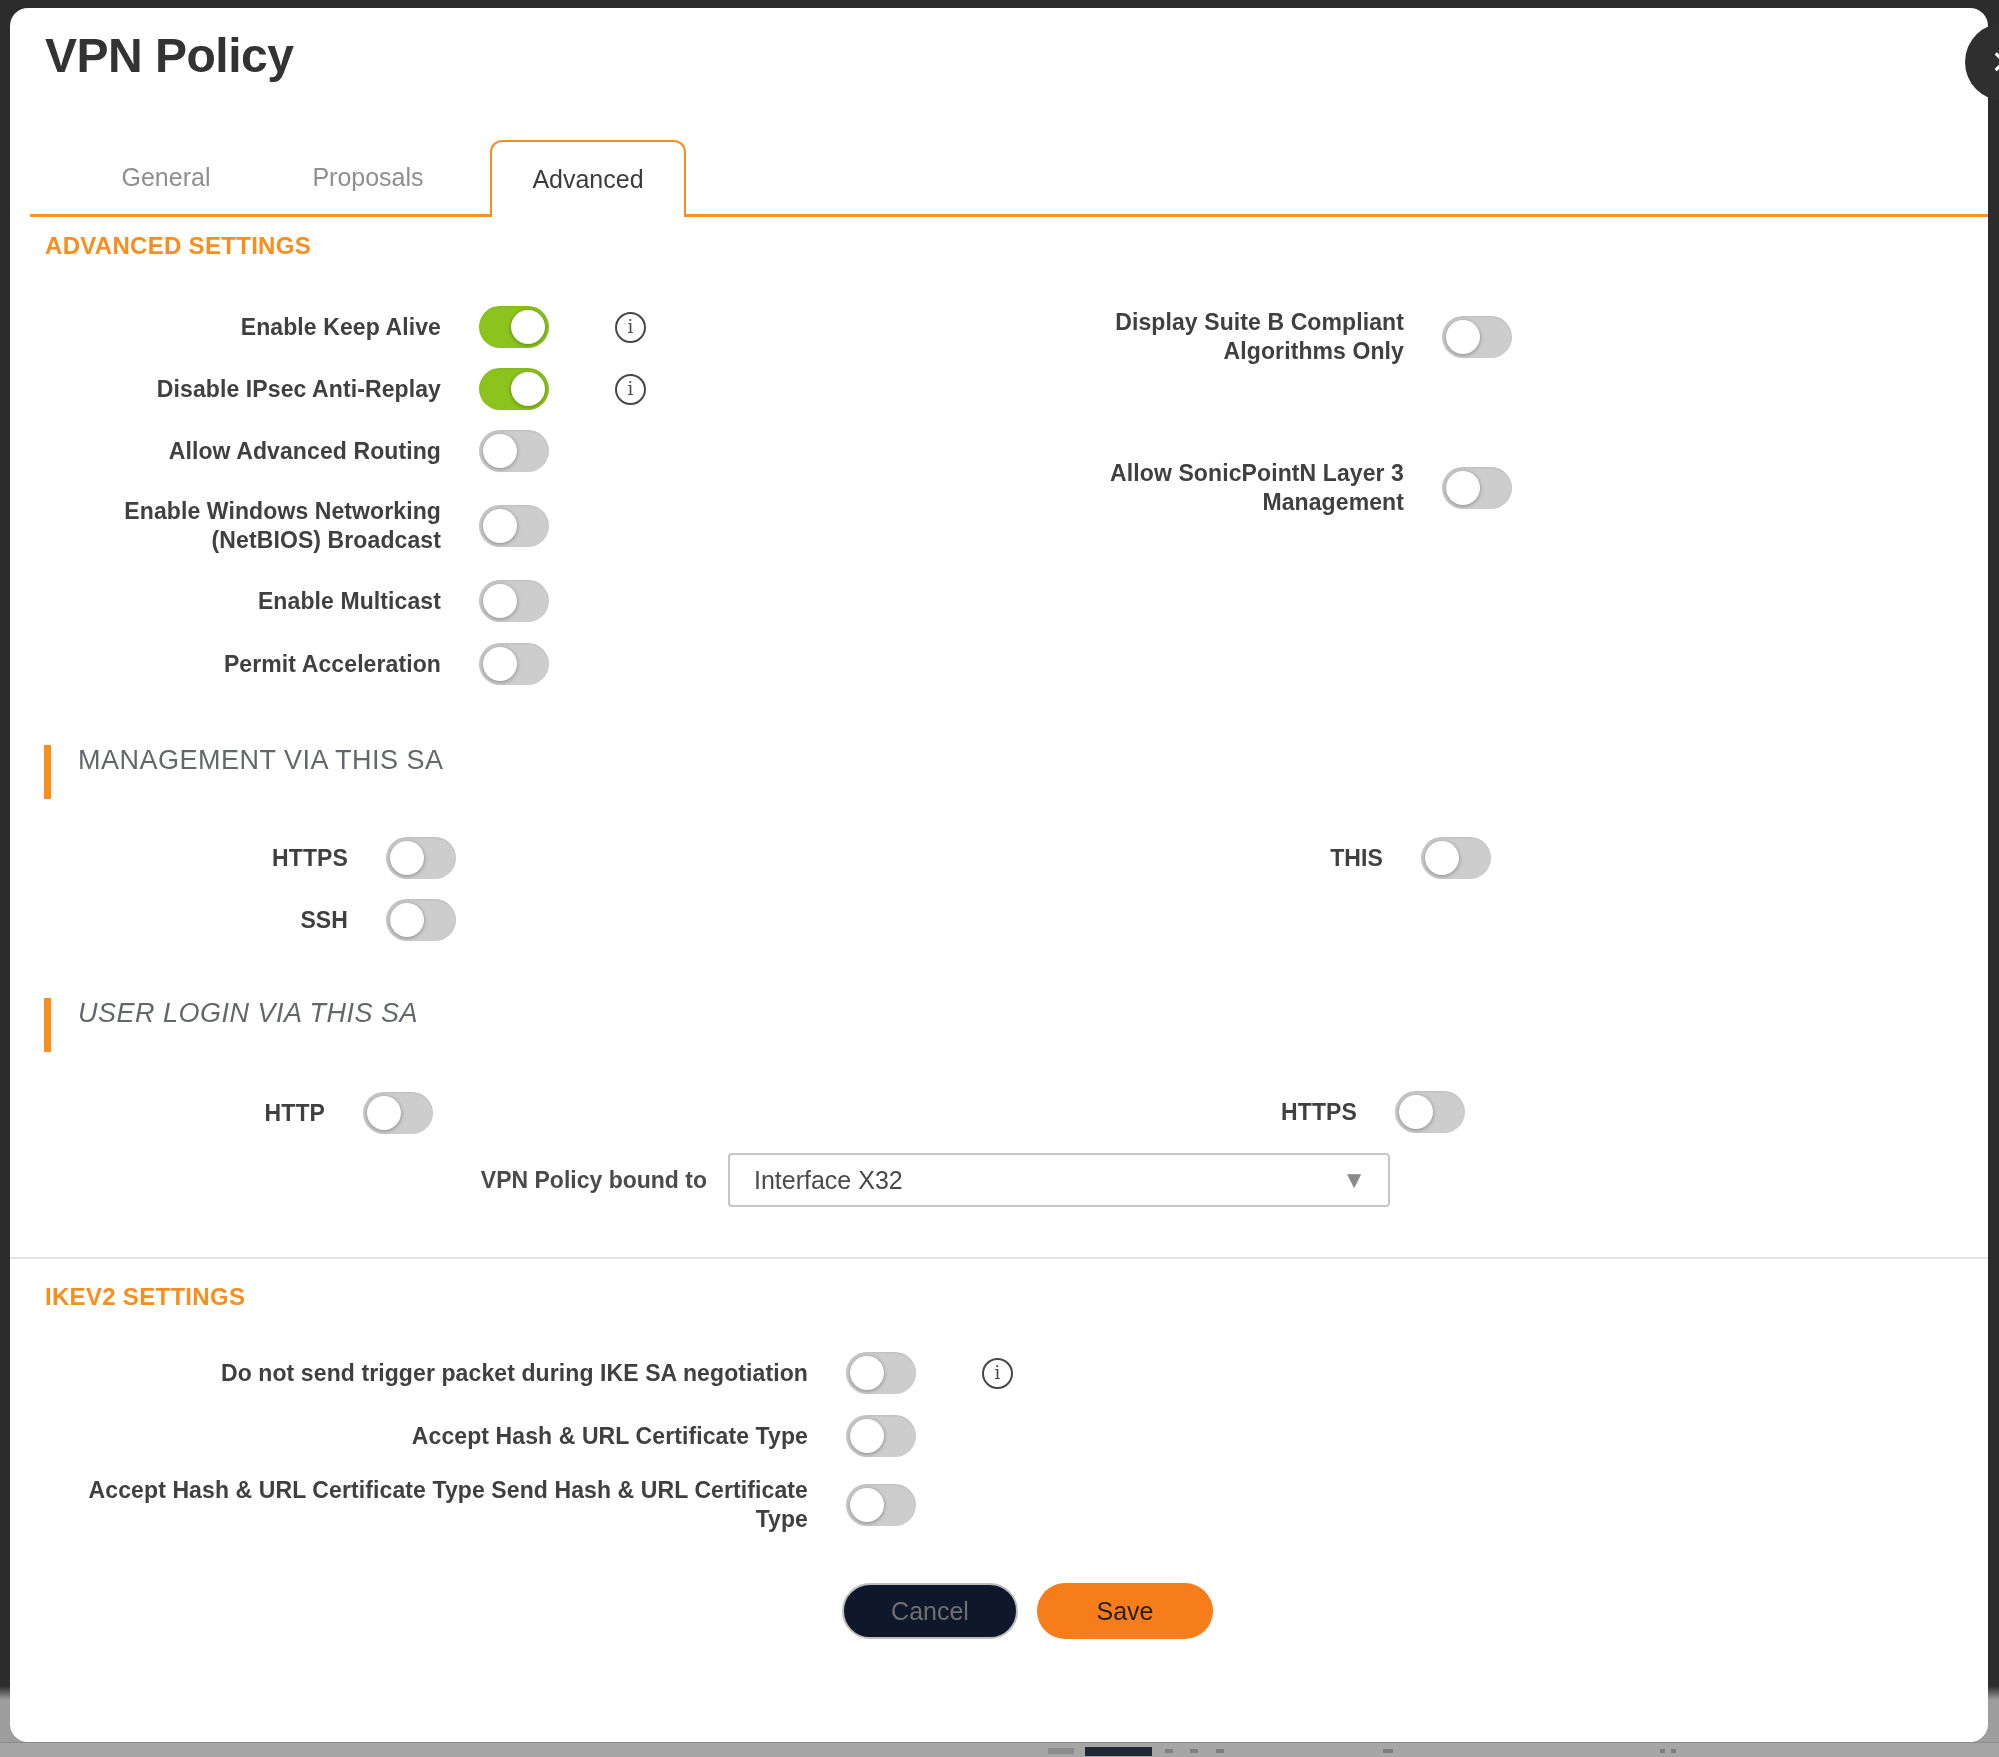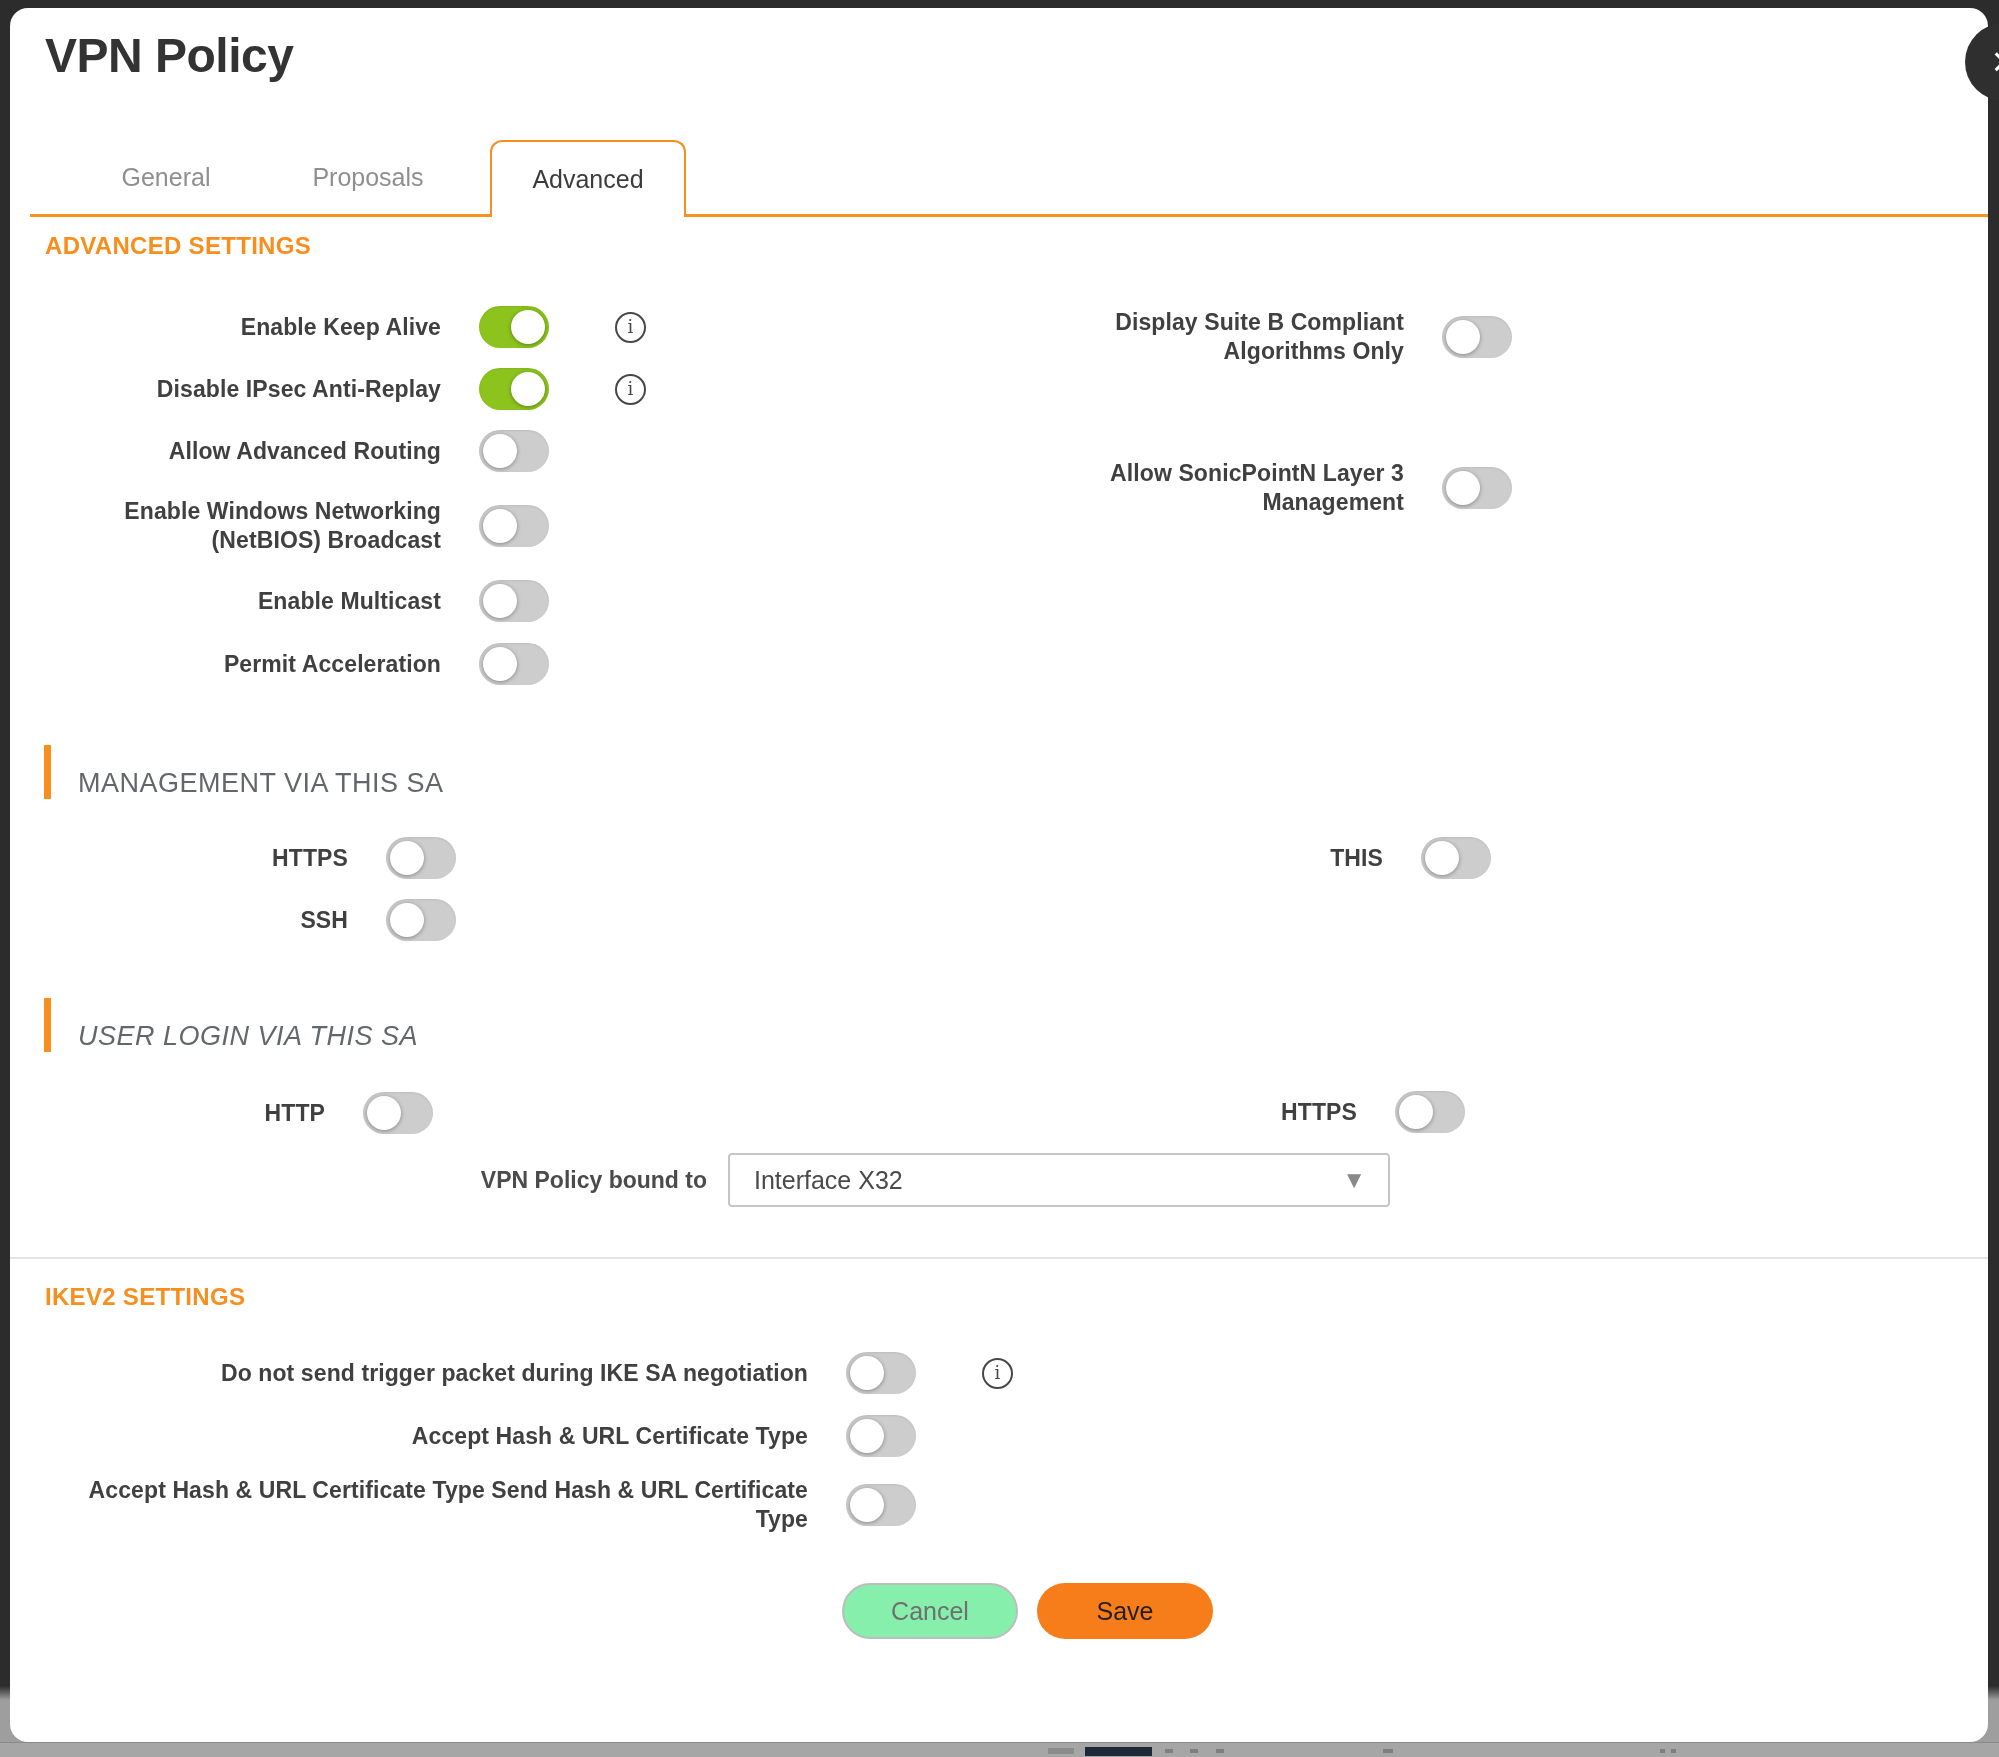--- a/index.html
+++ b/index.html
@@ -18,21 +18,21 @@
   .tab-general{left:56px;width:160px;}
   .tab-proposals{left:258px;width:160px;}
   .tab-advanced{left:460px;width:196px;color:#3c3c3c;}
   .tab.active{bottom:-3px;height:77px;background:#fff;border:2px solid #f78e1e;border-bottom:none;
        border-radius:12px 12px 0 0;box-sizing:border-box;}
 
   .h-orange{position:absolute;margin:0;font-size:24px;font-weight:700;color:#f78e1e;letter-spacing:0.3px;}
   .h-adv{left:35px;top:224px;}
   .h-ikev2{left:35px;top:1275px;}
 
-  .section-h{position:absolute;display:flex;align-items:flex-end;gap:27px;height:54px;}
+  .section-h{position:absolute;display:flex;align-items:flex-start;gap:27px;height:54px;}
   .sh-mgmt{left:34px;top:737px;}
   .sh-user{left:34px;top:990px;font-style:italic;}
   .section-bar{width:7px;height:54px;background:#f78e1e;flex:none;}
   .section-text{font-size:27px;color:#63666b;letter-spacing:0.5px;}
 
   
   .row{position:absolute;display:flex;align-items:center;gap:38px;height:64px;}
   .lbl{font-size:23px;font-weight:700;color:#404040;text-align:right;line-height:1.25;
        white-space:pre-line;letter-spacing:0.1px;}
   .w396{width:396px;} .w330{width:330px;} .w303{width:303px;} .w280{width:280px;} .w770{width:770px;}
@@ -52,21 +52,21 @@
        justify-content:flex-end;font-size:23px;font-weight:700;color:#4b4b4b;}
   .dropdown{position:absolute;left:718px;top:1145px;width:662px;height:54px;border:2px solid #c6c6c6;
        border-radius:4px;display:flex;align-items:center;justify-content:space-between;
        padding:0 22px 0 24px;box-sizing:border-box;font-size:25px;color:#4a4a4a;background:#fff;cursor:pointer;}
   .caret{font-size:24px;color:#8a8a8a;}
 
   .divider{position:absolute;left:0;top:1249px;width:100%;height:2px;background:#e4e4e4;}
 
   .btn{position:absolute;top:1575px;height:56px;border-radius:29px;font-size:25px;display:flex;
        align-items:center;justify-content:center;box-sizing:border-box;cursor:pointer;}
-  .btn-cancel{left:832px;width:176px;background:#86efac;border:2px solid #bdbdbd;color:#6f6f6f;}
+  .btn-cancel{left:832px;width:176px;background:#0f172a;border:2px solid #bdbdbd;color:#6f6f6f;}
   .btn-save{left:1027px;width:176px;background:#f77d1b;color:#231f20;font-weight:500;}
 
   .close-btn{position:absolute;left:1965px;top:23px;width:78px;height:78px;border-radius:50%;background:#2f2f2f;
        color:#fff;display:flex;align-items:center;justify-content:center;font-size:42px;font-weight:400;
        z-index:10;cursor:pointer;}
 
   .behind-strip{position:absolute;left:0;top:1742px;width:100%;height:15px;background:#a6a6a6;
        border-top:1px solid #8b8b8b;z-index:5;}
   .mark{position:absolute;}
   .m-navy{left:1085px;top:4px;width:67px;height:9px;background:#1e2836;}

